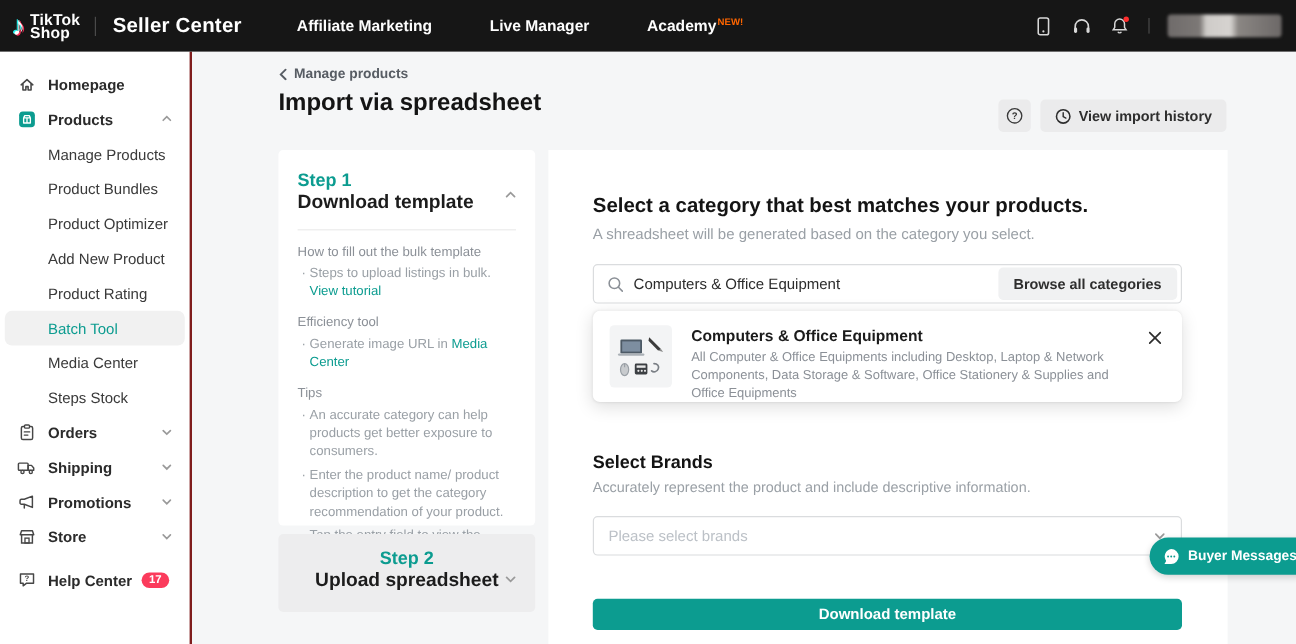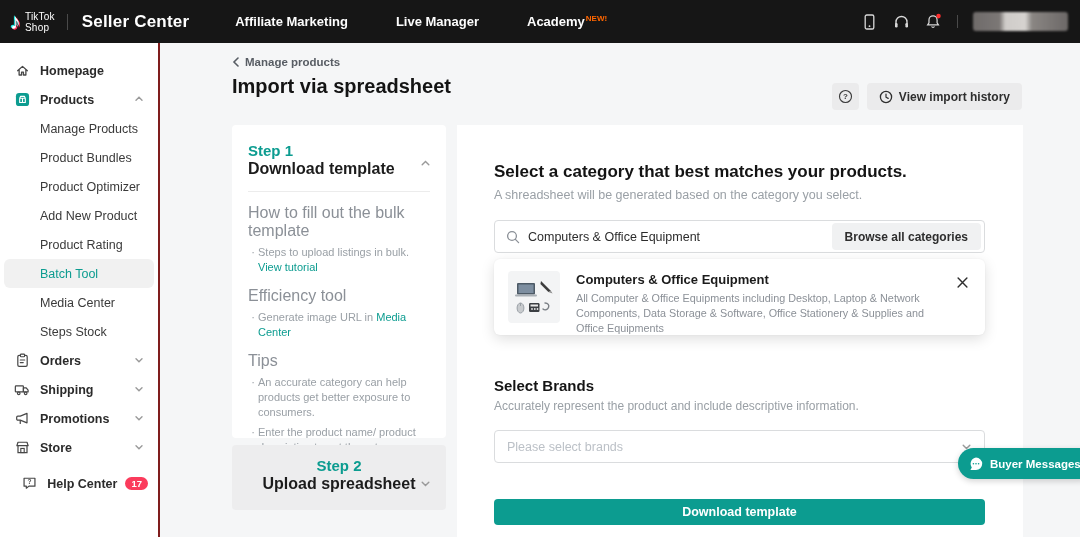--- a/index.html
+++ b/index.html
@@ -3,59 +3,59 @@
 <meta charset="utf-8">
 <style>
   * { margin:0; padding:0; box-sizing:border-box; }
   body { font-family:"Liberation Sans", sans-serif; background:#e8e8e8; }
   .screen { position:relative; width:1080px; height:537px; background:#f5f6f7; overflow:hidden; }
 
   
   .topbar { position:absolute; left:0; top:0; width:1080px; height:43px; background:#161616; display:flex; align-items:center; padding:0 12px 0 10px; z-index:30; }
   .logo { display:flex; align-items:center; gap:4px; }
   .note-glyph { font-size:22px; color:#fff; text-shadow:-1.2px -1px 0 #25f4ee, 1.2px 1px 0 #fe2c55; line-height:1; }
-  .logo-text { color:#fff; font-weight:400; font-size:10px; line-height:11px; letter-spacing:.2px; }
+  .logo-text { color:#fff; font-weight:700; font-size:13px; line-height:11px; letter-spacing:.2px; }
   .tb-divider { width:1px; height:16px; background:#4a4a4a; margin:0 14px 0 12px; }
   .tb-seller { color:#fff; font-size:17px; font-weight:700; letter-spacing:.2px; }
   .tb-nav { display:flex; align-items:flex-start; margin-left:46px; gap:48px; }
   .tb-link { color:#fdfdfd; font-size:13px; font-weight:700; cursor:pointer; position:relative; }
   .tb-new { font-size:8px; font-weight:800; position:relative; top:-5px; margin-left:1px; }
   .tb-right { margin-left:auto; display:flex; align-items:center; gap:15px; }
   .tb-ic { width:17px; height:17px; display:flex; align-items:center; justify-content:center; position:relative; cursor:pointer; }
   .tb-acct-divider { width:1px; height:13px; background:#4a4a4a; }
   .acct-blur { width:95px; height:19px; border-radius:3px; background:linear-gradient(90deg,#6f6b6a 0%,#7c7876 28%,#cfccc9 34%,#d6d3d0 55%,#8a8683 62%,#6c6867 100%); filter:blur(1.2px); }
 
   
   .sidebar { position:absolute; left:0; top:43px; width:160px; height:514px; background:#fff; border-right:2px solid #7f1d1d; padding-top:13px; z-index:20; }
   .nav-item { height:29px; display:flex; align-items:center; padding:0 10px 0 14px; cursor:pointer; color:#2b2b2b; font-size:12.5px; font-weight:600; }
   .nav-ic { width:16px; height:16px; margin-right:10px; display:flex; align-items:center; justify-content:center; flex:none; }
   .nav-label { flex:1; white-space:nowrap; }
   .nav-chev { flex:none; margin-right:4px; }
   .nav-sub { height:29px; display:flex; align-items:center; padding-left:40px; font-size:12.5px; color:#3a3a3a; font-weight:400; cursor:pointer; }
   .nav-sub.active { background:#f1f1f1; border-radius:6px; margin:0 4px; padding-left:36px; color:#0c9c90; }
-  .help-row { margin-top:7px;justify-content:flex-end; }
+  .help-row { margin-top:7px; }
   .badge-red { background:#fb3b5c; color:#fff; font-size:9.5px; font-weight:700; border-radius:8px; padding:1px 6px; margin-left:8px; }
 
   
   .main { position:absolute; left:160px; top:43px; width:920px; height:494px; background:#f5f6f7; }
   .breadcrumb { position:absolute; left:72px; top:13px; display:flex; align-items:center; gap:5px; font-size:11.5px; font-weight:700; color:#585d64; cursor:pointer; }
   .page-title { position:absolute; left:72px; top:32px; font-size:20px; font-weight:700; color:#141414; }
   .hdr-actions { position:absolute; right:58px; top:40px; display:flex; gap:8px; }
   .btn-gray { background:#ebebec; border:none; border-radius:4px; height:27px; display:flex; align-items:center; gap:6px; padding:0 12px; font-size:12px; font-weight:700; color:#2e2e2e; cursor:pointer; font-family:inherit; }
   .btn-help { width:27px; padding:0; justify-content:center; }
 
   
   .step-card { position:absolute; left:72px; background:#fff; border-radius:4px; padding:17px 16px; }
   .step1 { top:82px; width:214px; height:313px; }
   .step2 { top:402px; width:214px; height:65px; background:#ededee; padding:12px 16px;text-align:center; }
   .step-label { color:#0c9c90; font-size:15px; font-weight:700; margin-bottom:1px; }
   .step-title { color:#1c1c1c; font-size:16px; font-weight:700; }
   .step-chev { position:absolute; right:15px; top:30px; cursor:pointer; }
   .step-divider { height:1px; background:#ececec; margin:13px 0 12px; }
-  .sec-title { font-size:16px; color:#8b9097; margin-bottom:5px; }
+  .sec-title { font-size:11px; color:#8b9097; margin-bottom:5px; }
   .bullet { display:flex; font-size:11px; color:#9aa0a6; line-height:1.4; margin-bottom:4px; }
   .bullet .dot { width:10px; flex:none; text-align:center; }
   .tlink { color:#0c9c90; cursor:pointer; }
   .sec-gap { margin-top:11px; }
 
   
   .panel { position:absolute; left:297px; top:82px; width:566px; height:412px; background:#fff; }
   .cat-heading { position:absolute; left:37px; top:37px; font-size:17px; font-weight:700; color:#141414; }
   .cat-sub { position:absolute; left:37px; top:63px; font-size:12.5px; color:#9aa0a6; }
   .search-wrap { position:absolute; left:37px; top:95px; width:491px; height:33px; border:1px solid #dadcde; border-radius:4px; background:#fff; display:flex; align-items:center; padding-left:11px; }

